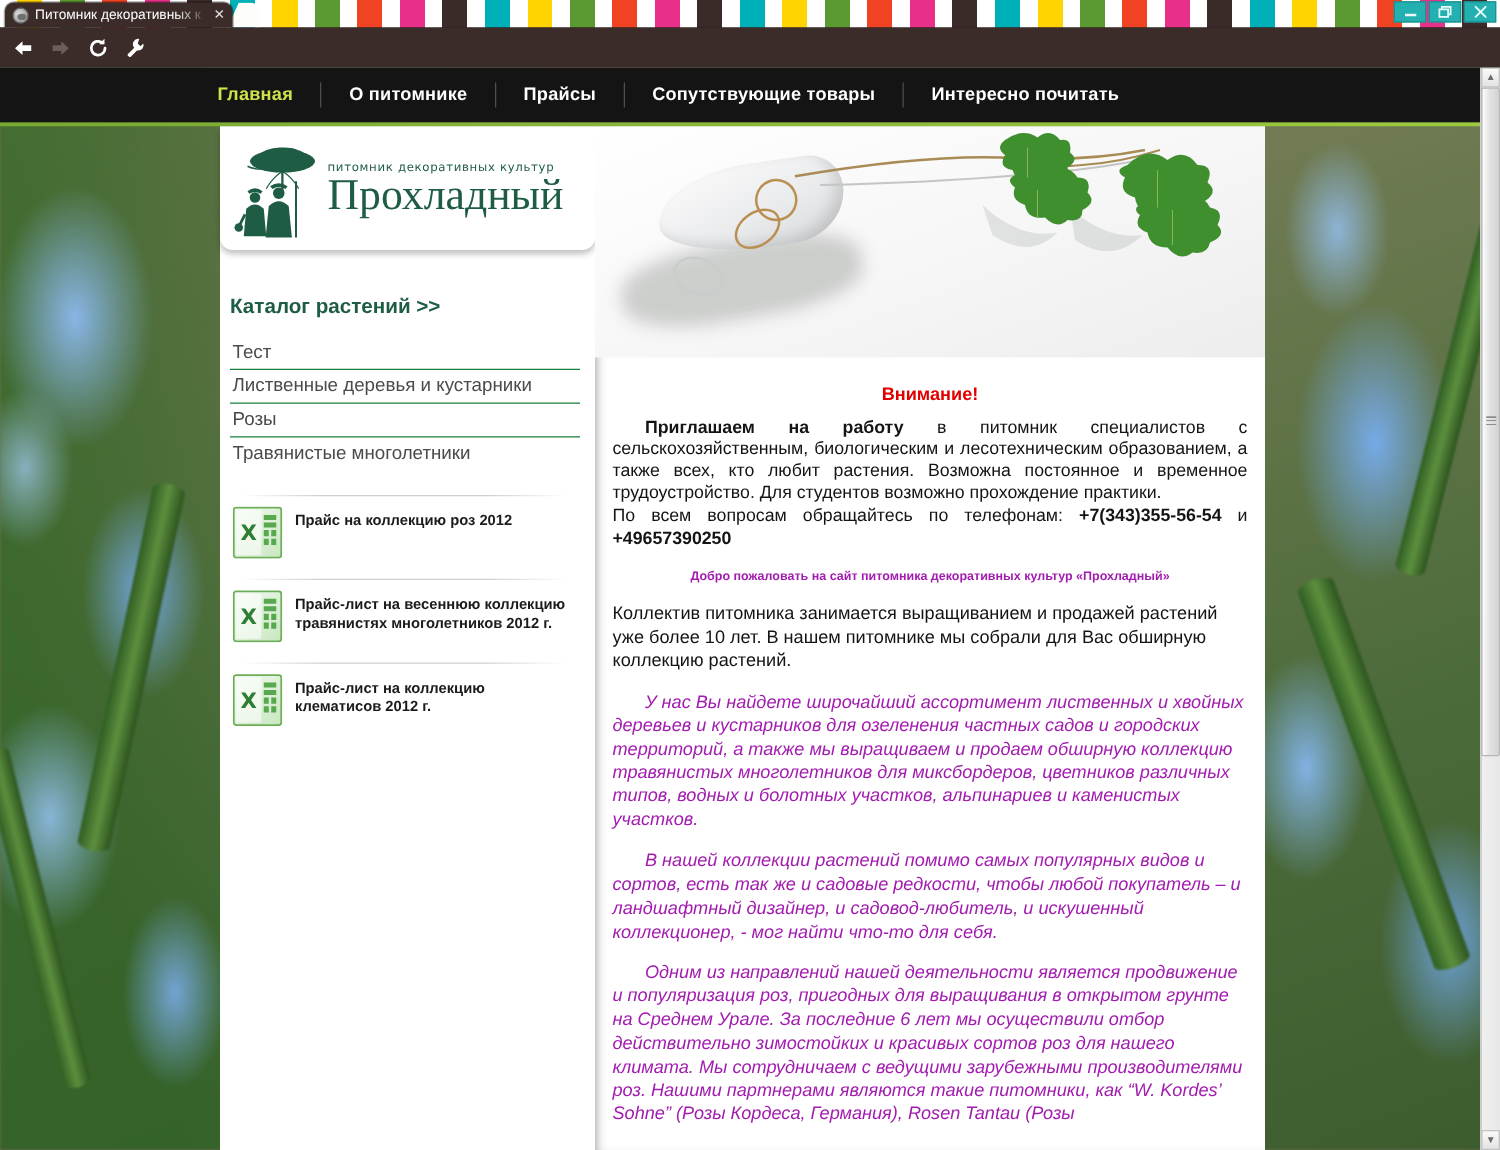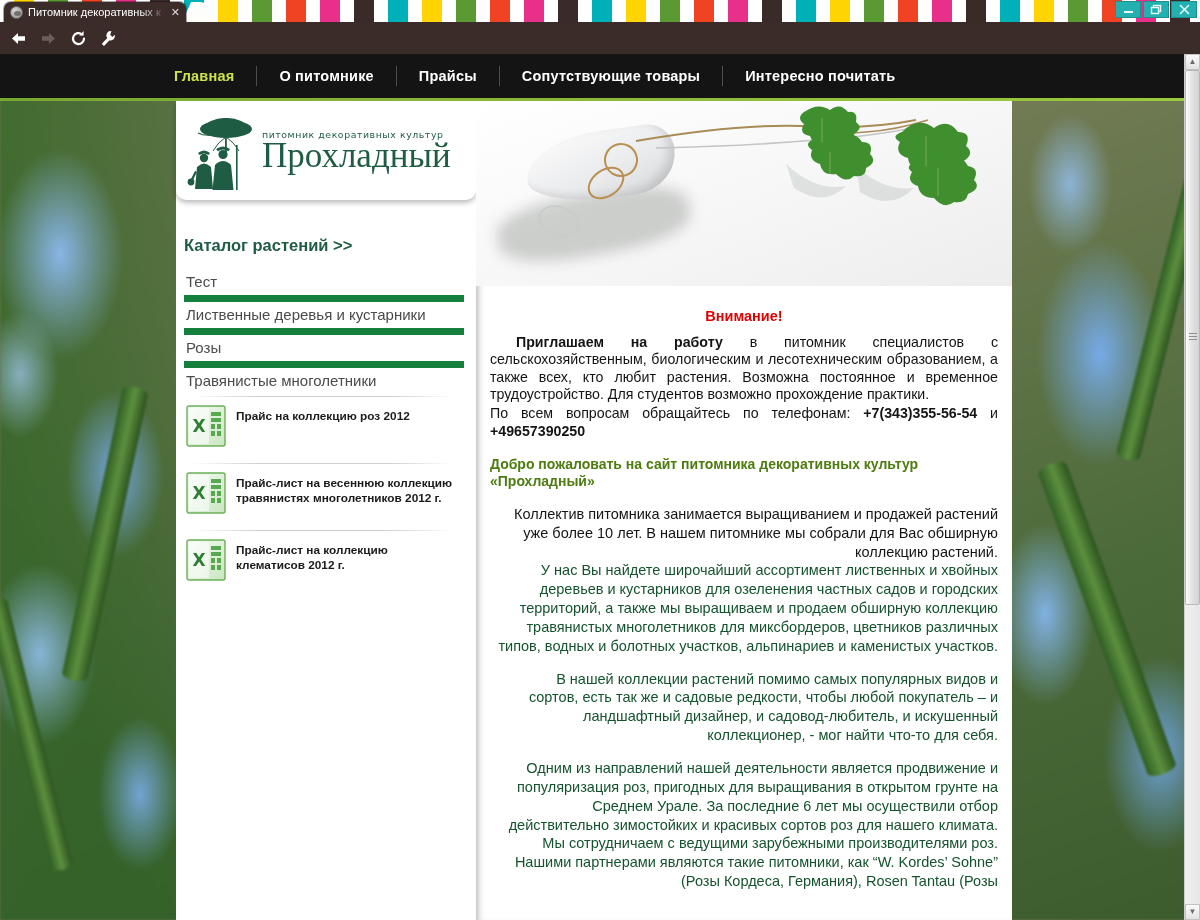--- a/index.html
+++ b/index.html
@@ -172,21 +172,21 @@
     line-height: .95; margin-top: -1px; white-space: nowrap;
   }
 
   #catalog-title {
     position: absolute; left: 8px; top: 135px;
     font-size: 16.5px; font-weight: bold; color: #1f5c44;
   }
   #catalog-list { position: absolute; left: 8px; top: 168px; width: 280px; }
   .cat-item {
     font-size: 15px; color: #4b4b4b; padding: 4px 2px 5px 2px;
-    border-bottom: 7px solid #15803d; cursor: pointer; white-space: nowrap;
+    border-bottom: 1px solid #15803d; cursor: pointer; white-space: nowrap;
   }
   .cat-item:last-child { border-bottom: none; }
 
   #files { position: absolute; left: 8px; top: 295px; width: 278px; }
   .file-row {
     display: flex; align-items: flex-start; gap: 10px;
     padding: 8px 2px 16px 2px;
   }
   .file-sep { height: 1px; background: linear-gradient(90deg,#fff,#cfcfcf 25%,#cfcfcf 75%,#fff); margin: 0 8px; }
   .xls-icon { width: 40px; height: 42px; flex: 0 0 auto; }
@@ -238,29 +238,30 @@
     text-align:center; color:#e10000; font-weight:bold; font-size:14.5px;
     margin: 14px 0 10px 0;
   }
   .p-just {
     text-align: justify; font-size: 14.2px; color: #141414;
     line-height: 1.22; margin-bottom: 2px;
   }
   .p-just .b { font-weight: bold; }
   .indent { text-indent: 26px; }
   .welcome {
-    text-align:left; font-weight:bold; font-size:14px; color:#4d7c0f;
+    text-align:center; font-weight:bold; font-size:10px; color:#a21caf;
     line-height:1.25; margin: 16px 0 14px 0;
   }
   .p-center {
-    text-align:right; font-size:14.5px; color:#141414; line-height:1.3;
+    text-align:left; font-size:14.5px; color:#141414; line-height:1.3;
+    margin-bottom: 14px;
   }
   .p-body {
-    text-align: right; font-size:14.5px; color:#14532d; line-height:1.3;
-    margin-bottom: 14px; text-indent: 26px;
+    text-align: left; font-size:14.5px; color:#a21caf; line-height:1.3;
+    margin-bottom: 14px; text-indent: 26px; font-style: italic;
   }
 
   
   #scrollbar {
     position:absolute; right:0; top:0; width:16px; height:866px;
     background: linear-gradient(90deg,#f0f0f0,#e7e7e7);
     border-left: 1px solid #cfcfcf; z-index: 9;
   }
   #sb-up, #sb-down {
     position:absolute; left:0; width:15px; height:16px;

